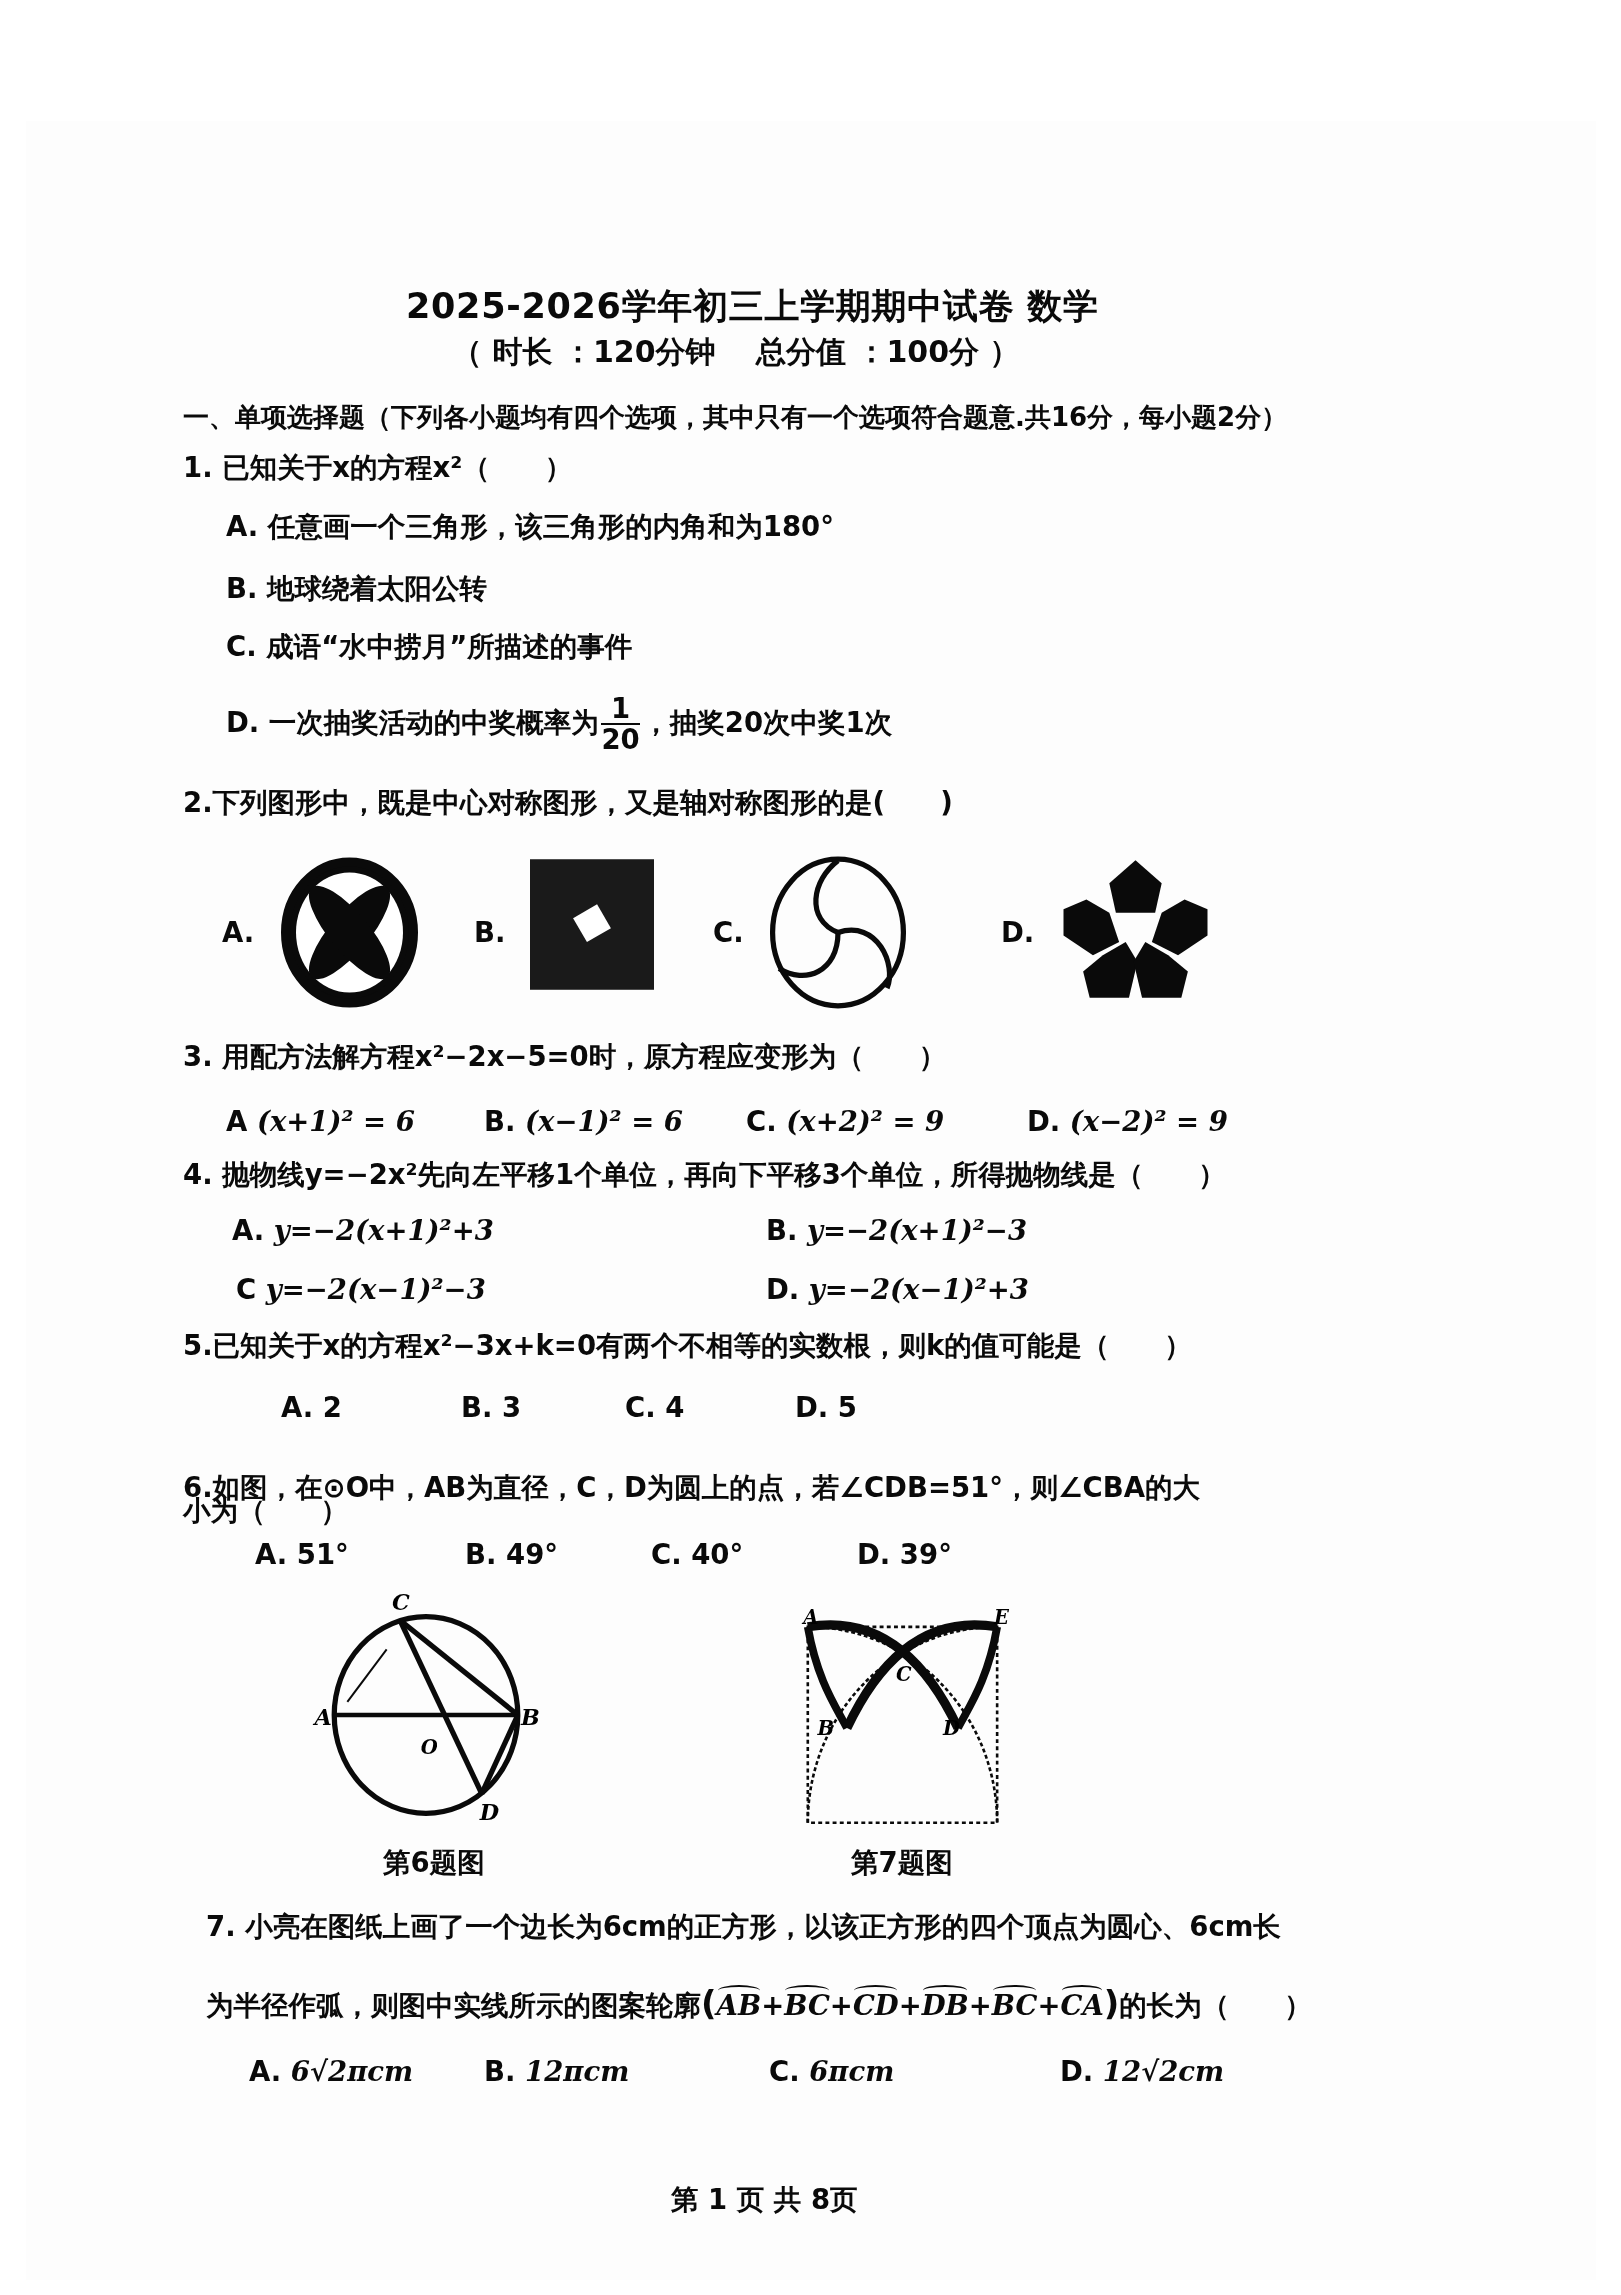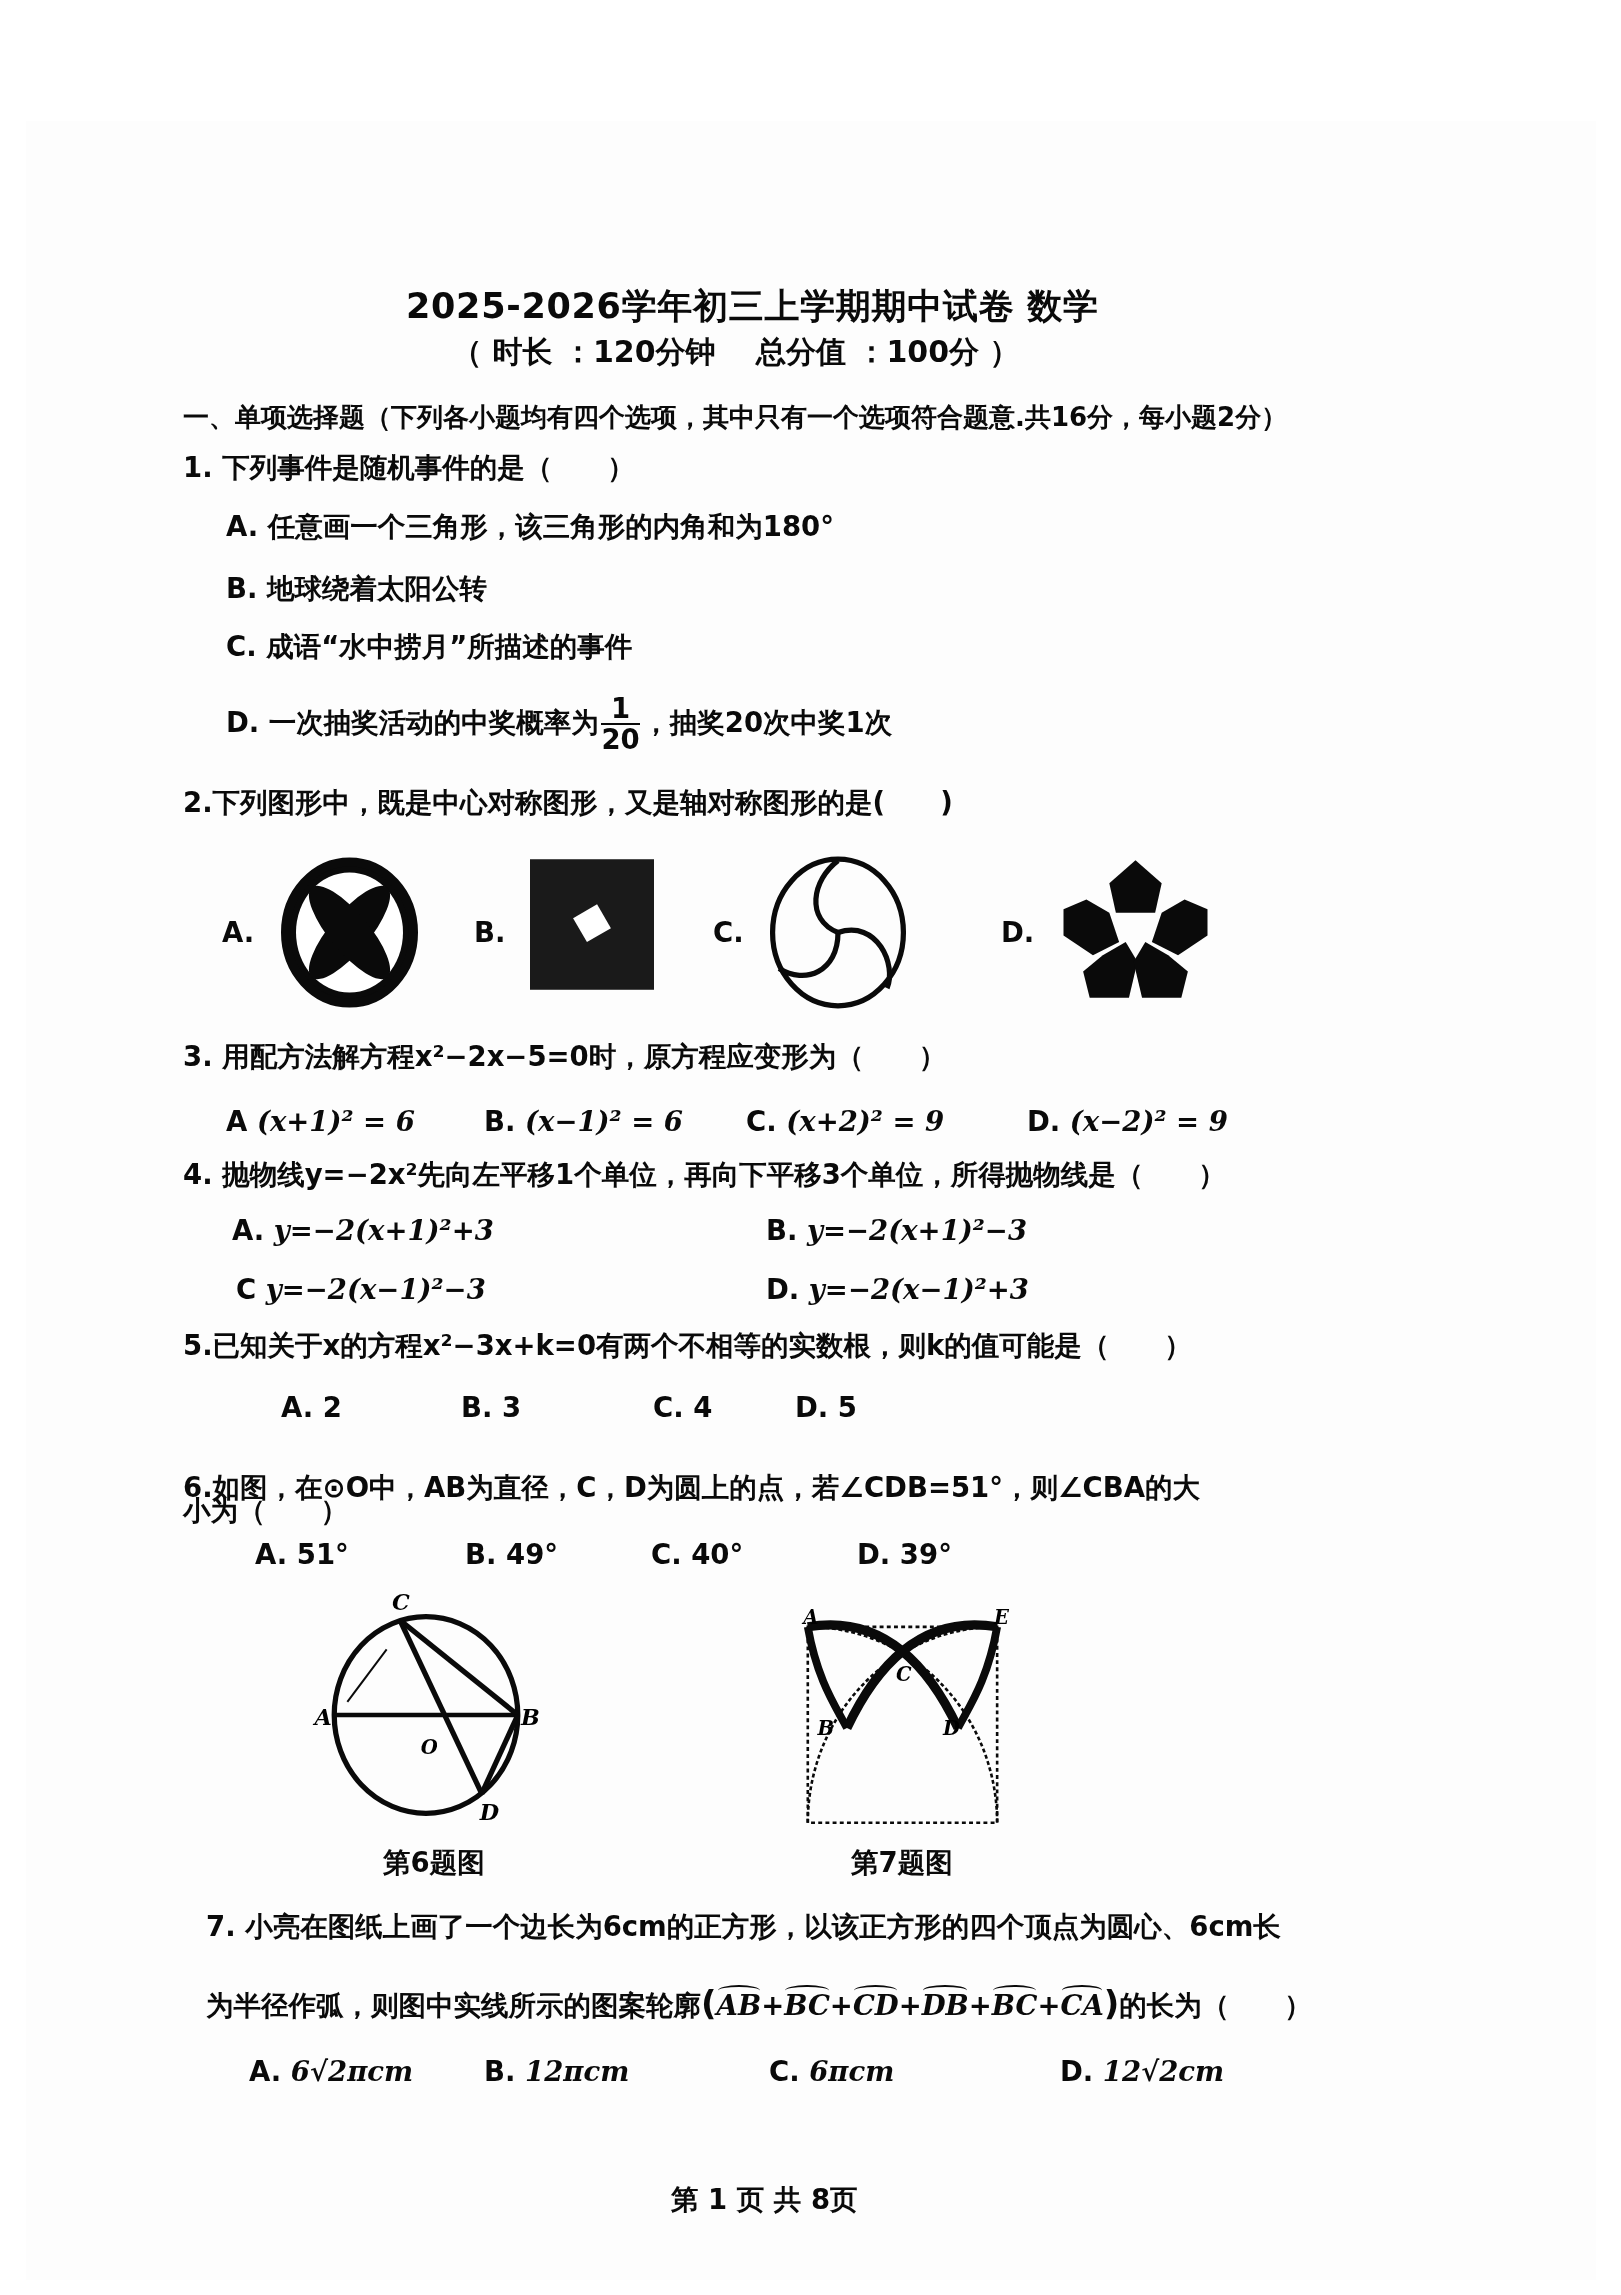--- a/index.html
+++ b/index.html
@@ -29,21 +29,21 @@
 <div class="page"></div>
 
 <div class="abs title" style="left:406px; top:283px;">2025-2026学年初三上学期期中试卷 数学</div>
 <div class="abs sub" style="left:452px; top:332px;text-align:center;">（ 时长 ：120分钟　 总分值 ：100分 ）</div>
 
 <div class="abs txt" style="left:183px; top:400px; font-size:26px;">一、单项选择题（下列各小题均有四个选项，其中只有一个选项符合题意.共16分，每小题2分）</div>
 
 <div>
   <div class="abs txt" style="left:183px; top:450px;">
     <span>1.</span>
-    <span>下列事件是随机事件的是（　　）</span>
+    <span>已知关于x的方程x²（　　）</span>
   </div>
   <div class="abs txt" style="left:226px; top:509px;">
     <span>A.</span>
     <span>任意画一个三角形，该三角形的内角和为180°</span>
   </div>
   <div class="abs txt" style="left:226px; top:571px;">
     <span>B.</span>
     <span>地球绕着太阳公转</span>
   </div>
   <div class="abs txt" style="left:226px; top:629px;">
@@ -145,21 +145,21 @@
     <span>5.</span><span>已知关于x的方程x²−3x+k=0有两个不相等的实数根，则k的值可能是（　　）</span>
   </div>
   <div class="abs txt" style="left:281px; top:1391px;">
     <span>A.</span>
     <span>2</span>
   </div>
   <div class="abs txt" style="left:461px; top:1391px;">
     <span>B.</span>
     <span>3</span>
   </div>
-  <div class="abs txt" style="left:625px; top:1391px;margin-left:28px;">
+  <div class="abs txt" style="left:625px; top:1391px;">
     <span>C.</span>
     <span>4</span>
   </div>
   <div class="abs txt" style="left:795px; top:1391px;">
     <span>D.</span>
     <span>5</span>
   </div>
 </div>
 
 <div>

